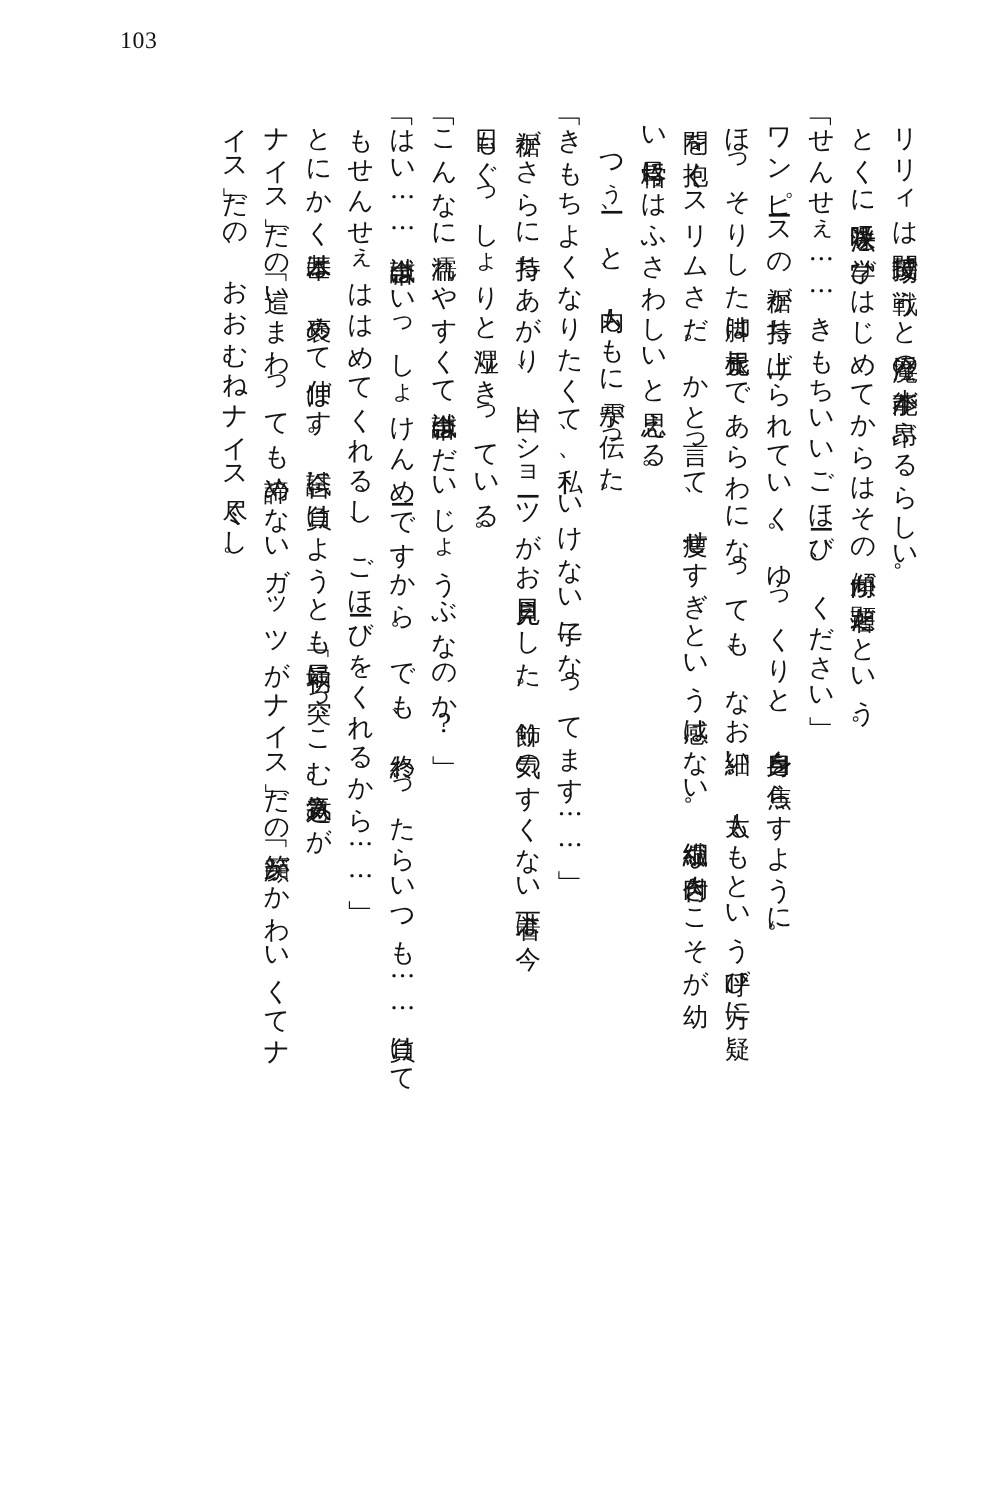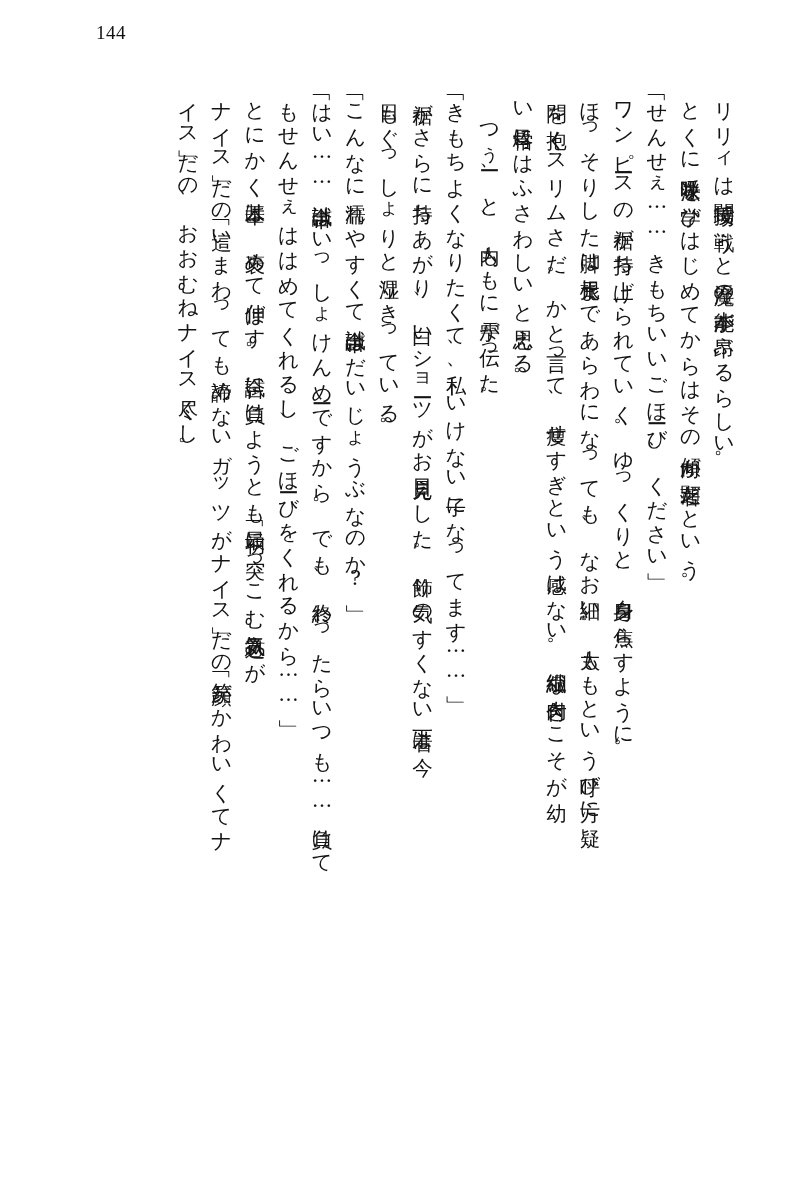--- a/index.html
+++ b/index.html
@@ -59,21 +59,21 @@
   }
   .vline.indent {
     padding-top: 22px;
   }
 </style>
 </head>
 <body>
 
 <div id="page">
 
-  <div id="page-number">144</div>
+  <div id="page-number">103</div>
 
   <div id="text-body">
     <div class="vline">リリィは闘技場で戦うと淫魔の本能が昂ぶるらしい。</div>
     <div class="vline">とくに呼吸法を学びはじめてからはその傾向が顕著だという。</div>
     <div class="vline">「せんせぇ……きもちいいごほーび、ください」</div>
     <div class="vline">ワンピースの裾が持ち上げられていく。ゆっくりと、自身を焦らすように。</div>
     <div class="vline">ほっそりした脚は根元まであらわになっても、なお細い。太ももという呼び方に疑</div>
     <div class="vline">問を抱くスリムさだ。かと言って、痩せすぎという感はない。繊細な肉付きこそが幼</div>
     <div class="vline">い骨格にはふさわしいと思える。</div>
     <div class="vline indent">つぅー、と、内ももに雫が伝った。</div>

